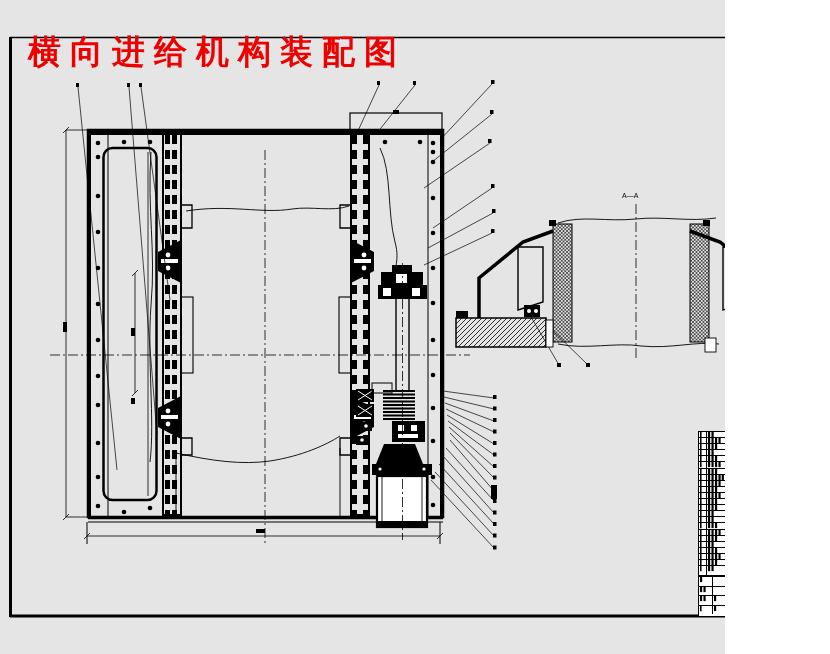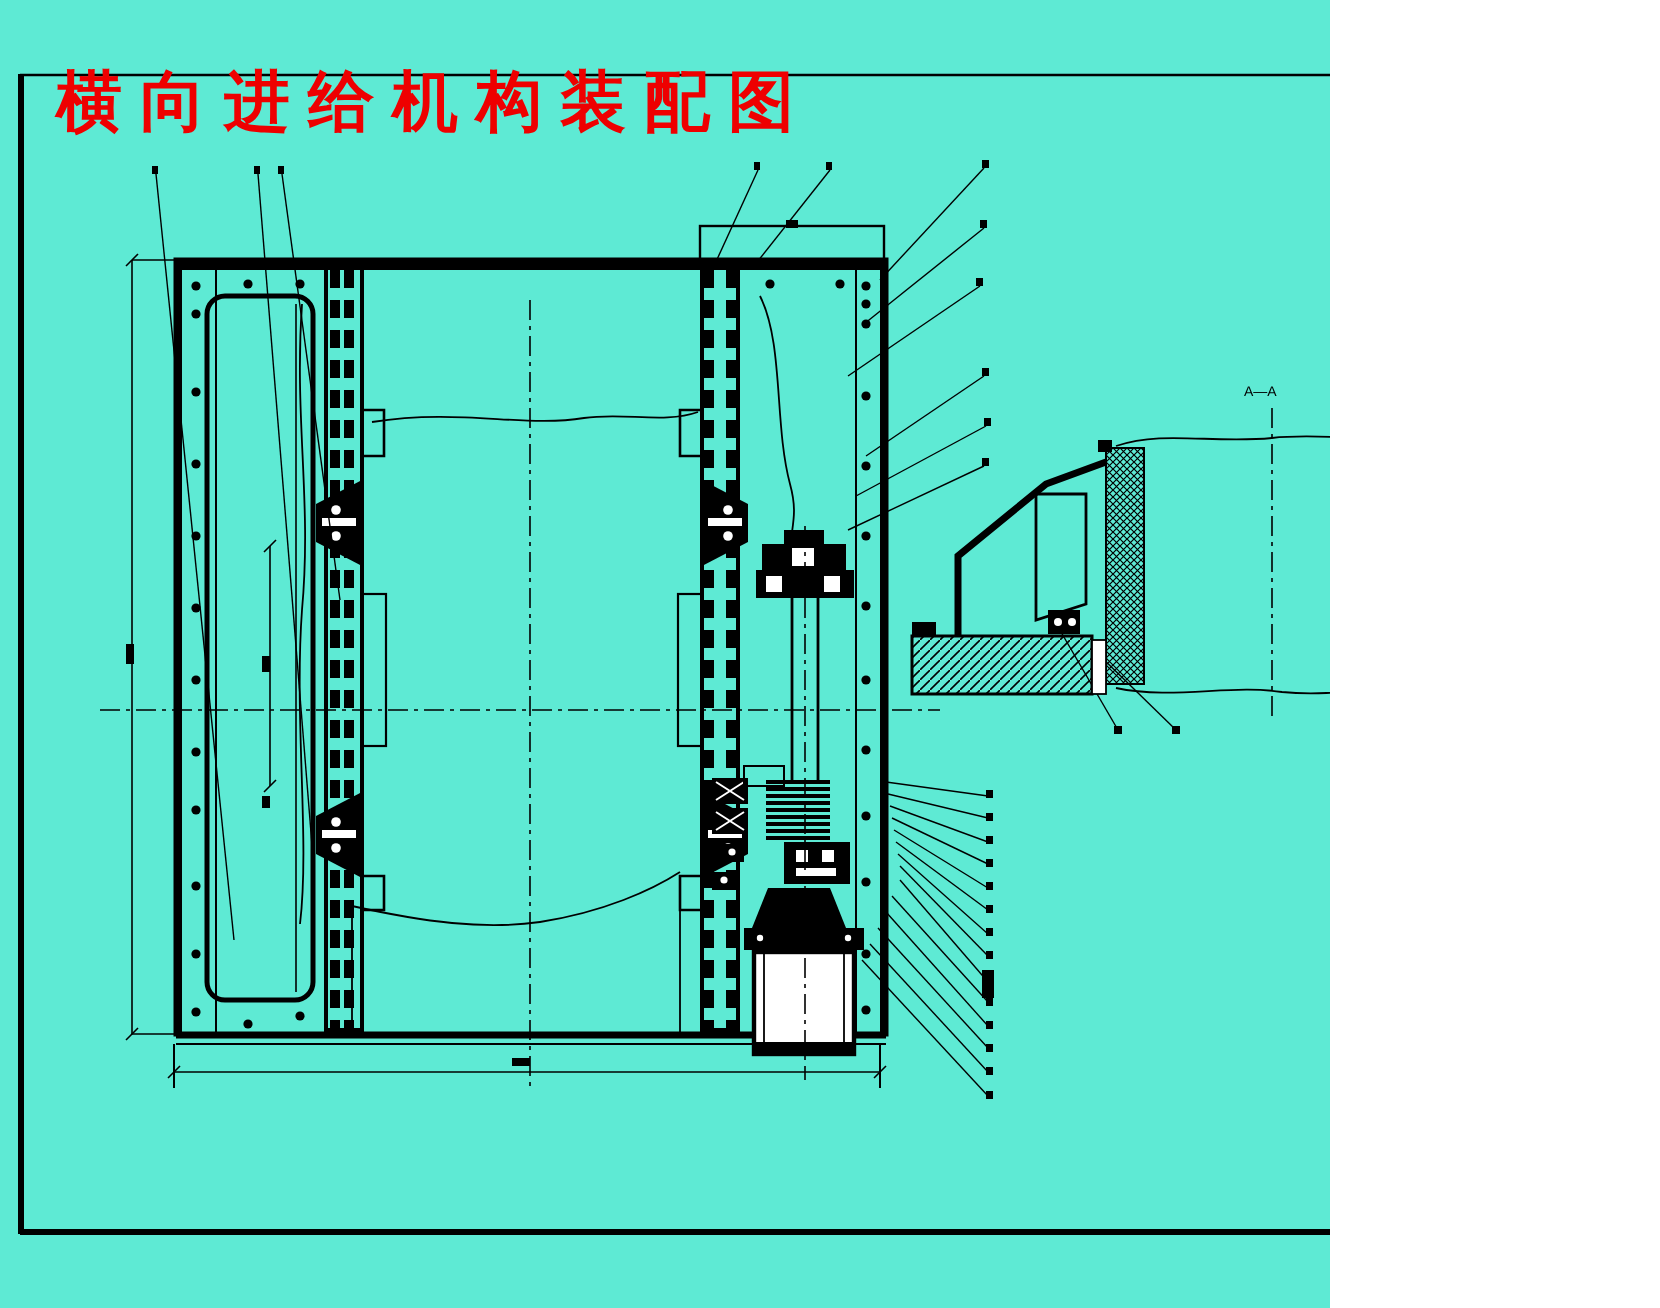--- a/index.html
+++ b/index.html
@@ -1,16 +1,16 @@
 <!DOCTYPE html>
 <html><head>
 <meta charset="utf-8">
 <style>
   html,body{margin:0;padding:0;background:#fff;}
-  #canvas{position:relative;width:665px;height:654px;background:#5eead4;overflow:hidden;
+  #canvas{position:relative;width:725px;height:654px;background:#e5e5e5;overflow:hidden;
           font-family:"Liberation Sans",sans-serif;}
   #dwg{position:absolute;left:0;top:0;}
   .drawing-title{position:absolute;left:28px;top:36px;color:#ee0000;font-weight:bold;
        font-family:"Liberation Serif","DejaVu Serif",serif;font-size:33px;letter-spacing:9px;
        white-space:nowrap;line-height:1;}
   
   .ptable{position:absolute;left:698px;top:431px;width:124px;height:186px;
           border:1.5px solid #000;box-sizing:border-box;background:#fff;color:#000;}
   .pl-rows{height:134px;display:flex;flex-direction:column;}
   .pl-row{display:flex;flex:1;border-bottom:1px solid #000;min-height:0;}

